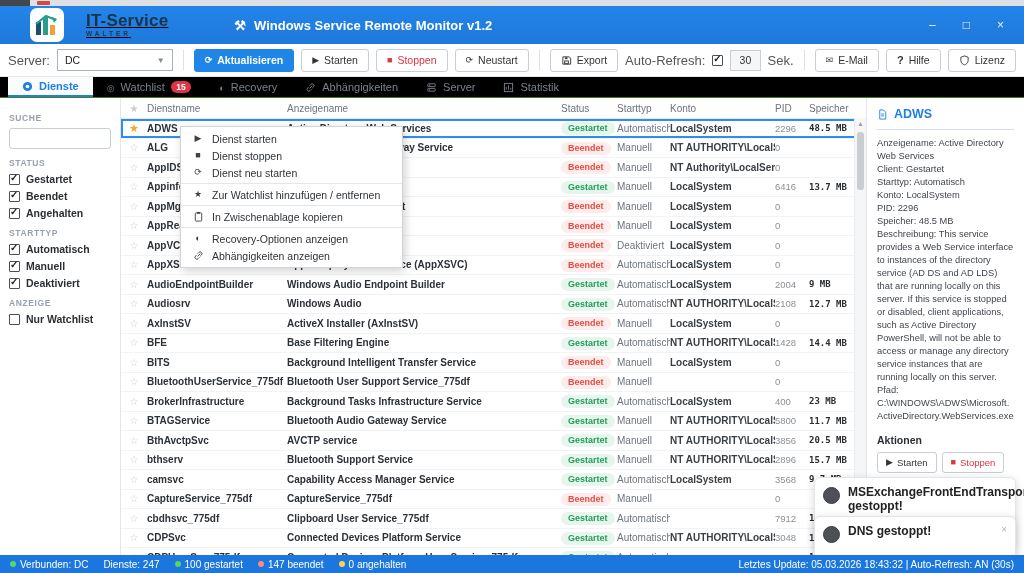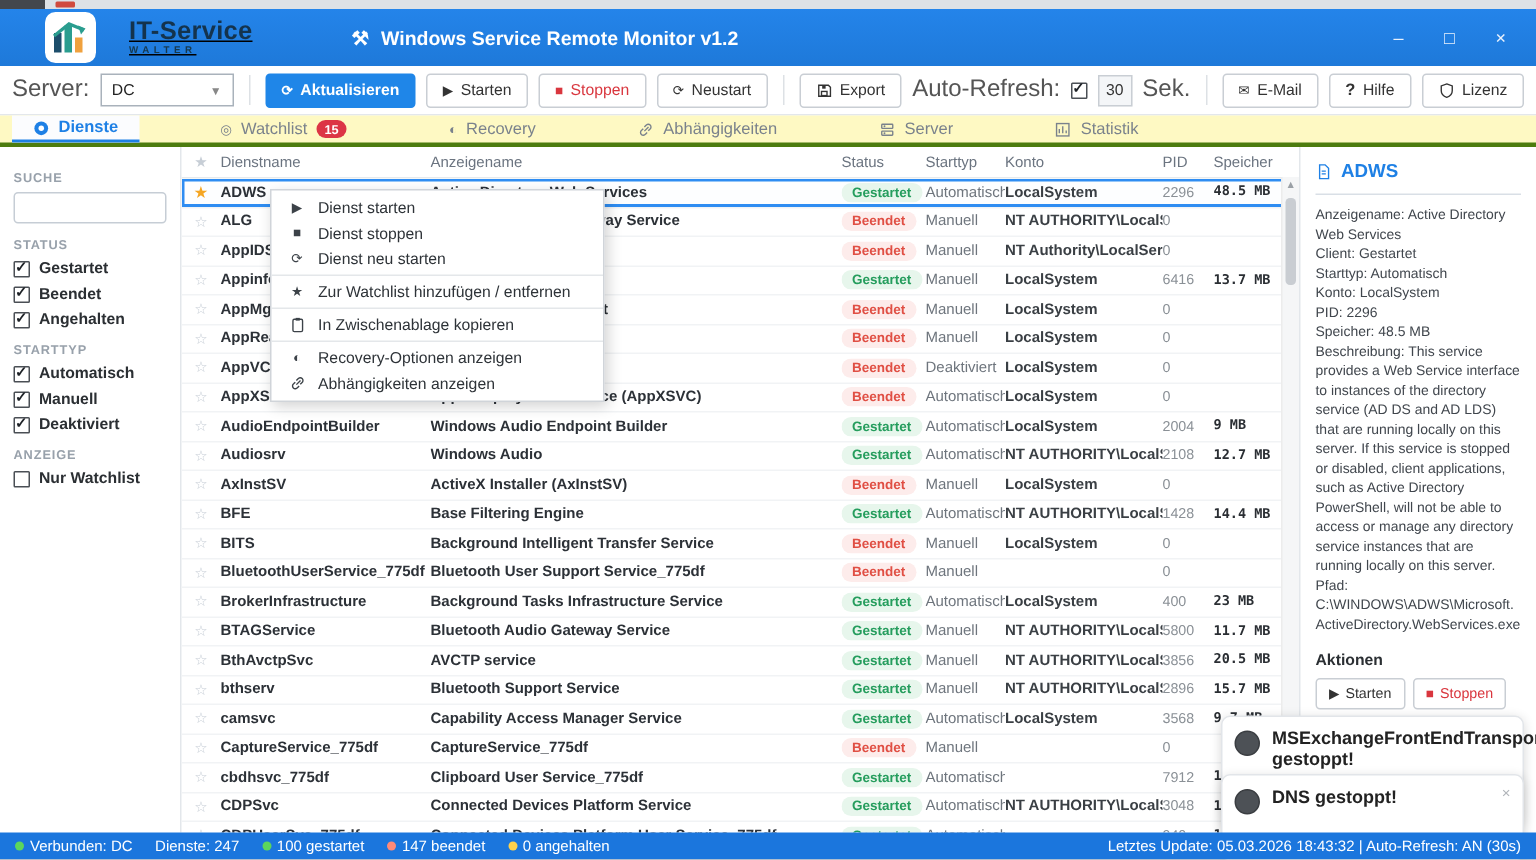--- a/index.html
+++ b/index.html
@@ -14,38 +14,38 @@
   .logo{width:34px;height:34px;flex:none;}
   .brand{margin-left:22px;line-height:1;text-decoration:underline;}
   .brand-name{font-size:17px;font-weight:bold;color:#14334d;letter-spacing:.2px;}
   .brand-sub{font-size:6.5px;letter-spacing:3px;color:#16394f;margin-top:2px;font-weight:bold;}
   .app-title{color:#fff;font-weight:bold;font-size:13px;margin-left:66px;display:flex;align-items:center;gap:8px;}
   .title-gear{font-size:13px;}
   .win-controls{margin-left:auto;margin-right:20px;display:flex;gap:27px;color:#e9f1fc;font-size:12px;}
   .win-controls span{cursor:default;}
   
   .toolbar{height:33px;background:#fff;border-bottom:1px solid #e3e7eb;display:flex;align-items:center;padding:0 8px;gap:7px;box-sizing:border-box;}
-  .lbl{font-size:16px;color:#555;white-space:nowrap;}
+  .lbl{font-size:13px;color:#555;white-space:nowrap;}
   .select{width:136px;height:22px;border:1px solid #a9b2bb;background:#fff;font-size:10.5px;color:#222;
           display:flex;align-items:center;justify-content:space-between;padding:0 7px;box-sizing:border-box;}
   .chev{color:#888;font-size:8px;}
   .vdiv{width:1px;height:20px;background:#dde1e5;margin:0 3px;flex:none;}
   .btn{height:23px;border:1px solid #c9ced4;background:#fff;border-radius:3px;font-size:10.5px;color:#333;
        display:inline-flex;align-items:center;gap:5px;padding:0 10px;white-space:nowrap;cursor:default;}
   .btn.primary{background:#1f86e8;border-color:#1f86e8;color:#fff;font-weight:bold;}
   .btn.danger-text{color:#d9363e;}
   .uic{font-size:9px;line-height:1;}
   .qm{font-weight:bold;font-size:11px;}
   .svic{width:11px;height:11px;stroke-width:1;vertical-align:middle;}
   .cb{width:11px;height:11px;border:1px solid #4a4f55;background:#fff;position:relative;border-radius:1px;flex:none;display:inline-block;box-sizing:border-box;}
   .cb.checked::after{content:"✓";position:absolute;top:-3px;left:0;font-size:10px;font-weight:bold;color:#1d2126;}
   .num-input{width:36px;height:21px;border:1px solid #c9ced4;background:#f4f6f8;font-size:10.5px;color:#333;
              display:flex;align-items:center;justify-content:center;box-sizing:border-box;}
   
-  .tabsbar{height:21px;background:#fef9c3;border-bottom:3px solid #4d7c0f;display:flex;padding-left:8px;box-sizing:border-box;gap:40px;}
+  .tabsbar{height:21px;background:#000000;border-bottom:1px solid #4d7c0f;display:flex;padding-left:8px;box-sizing:border-box;}
   .tab{display:flex;align-items:center;gap:6px;font-size:11px;color:#7a828c;padding:0 14px;cursor:default;}
   .tab.active{color:#1e80e5;font-weight:bold;border-bottom:2px solid #1e80e5;background:#fbfcfe;}
   .badge{background:#dc3545;color:#fff;border-radius:8px;font-size:8.5px;padding:1.5px 5.5px;font-weight:bold;line-height:1;}
   
   .content{display:flex;height:457px;position:relative;}
   .sidebar{width:121px;border-right:1px solid #e3e7eb;padding:6px 9px;box-sizing:border-box;flex:none;}
   .side-label{font-size:8.5px;color:#98a1ab;letter-spacing:.6px;margin:9px 0 5px;font-weight:bold;}
   .search-input{width:100%;height:21px;border:1px solid #c6cdd5;border-radius:3px;box-sizing:border-box;background:#fff;outline:none;font-size:10px;padding:0 4px;}
   .check-row{display:flex;align-items:center;gap:6px;margin:5px 0;font-size:10.5px;font-weight:bold;color:#2b2f33;}
   

